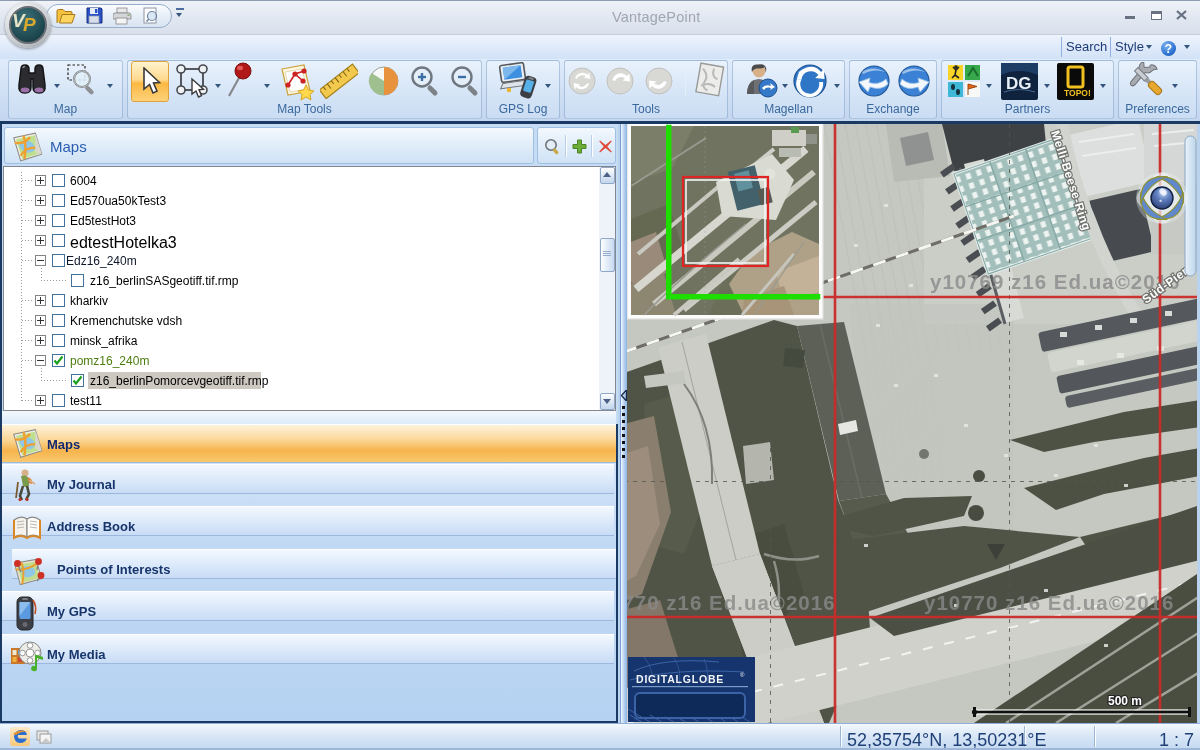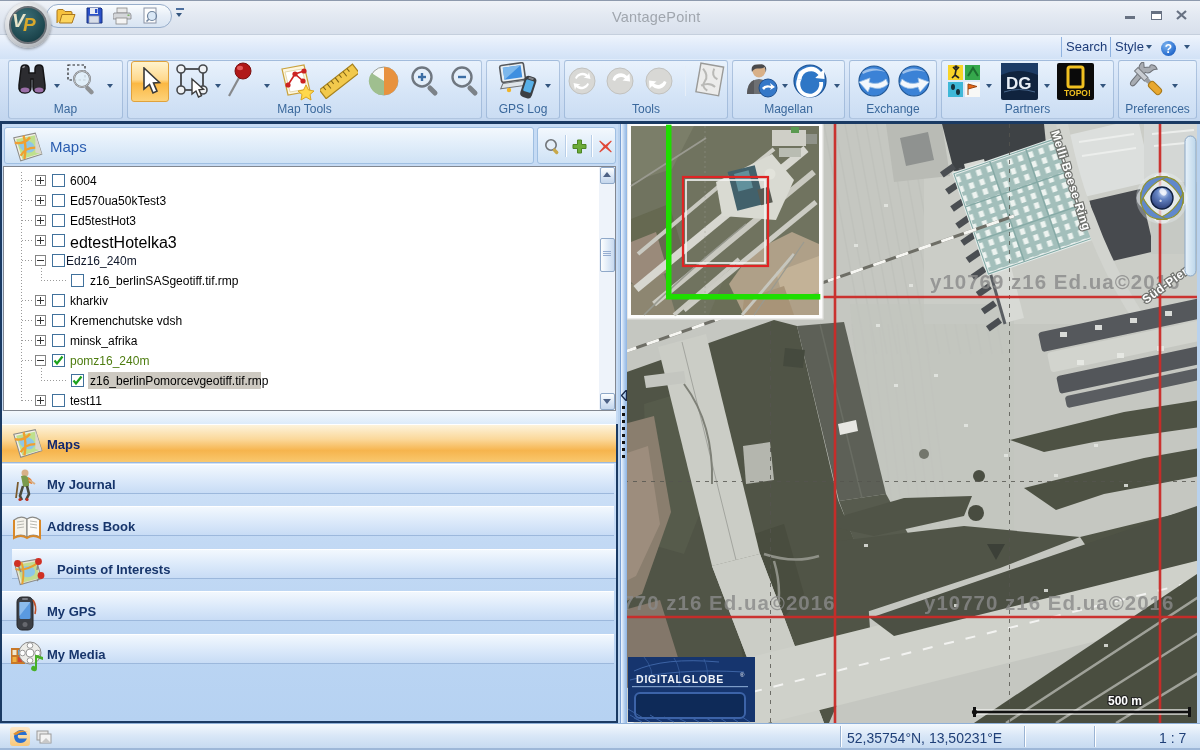--- a/index.html
+++ b/index.html
@@ -26,21 +26,21 @@
 .hdrbox{position:absolute;top:127px;height:37px;border:1px solid #9fbfe2;border-radius:3px;background:linear-gradient(#f3f8fd,#e2eefa 45%,#cfe2f5)}
 .acc{position:absolute;left:0;width:612px;height:30px;background:linear-gradient(#f4f9fe,#dbe9fa 55%,#c8dcf5);border-bottom:1px solid #9cb8dc;box-shadow:inset 0 1px 0 #fff}
 .acc .t{position:absolute;left:45px;top:13px;font-size:13px;font-weight:bold;color:#17356b}
 .accsel{background:linear-gradient(#fdf5e0,#fbd89a 40%,#f6b44d 70%,#f9c86e)}
 .accsel .t{color:#12286e}
 
 #mapwrap{left:618px;top:124px;width:582px;height:599px;background:#b9d2ee}
 
 #statusbar{left:0;top:723px;width:1200px;height:27px;background:linear-gradient(#f3f8fd,#d9e7f7 45%,#c3d8f0);border-top:1px solid #8fb0d8}
 .sdiv{position:absolute;top:726px;width:1px;height:21px;background:#9ab4d4;box-shadow:1px 0 0 #fff}
-.stxt{position:absolute;top:730px;font-size:14px;color:#1f3f77}
+.stxt{position:absolute;top:730px;font-size:18px;color:#1f3f77}
 </style></head><body>
 <div class="abs" id="titlebar"></div>
 <div class="abs" style="left:0;top:0;width:1200px;height:1px;background:#8e9aad"></div>
 <div class="abs" style="left:0;top:748px;width:1200px;height:2px;background:#9db7d8;z-index:9"></div>
 <div class="abs" id="qat"></div>
 <div class="abs" id="title">VantagePoint</div>
 <div class="abs" id="vplogo">
     <div class="inner"></div>
     <div class="v">V</div>
     <div class="p">P</div>

